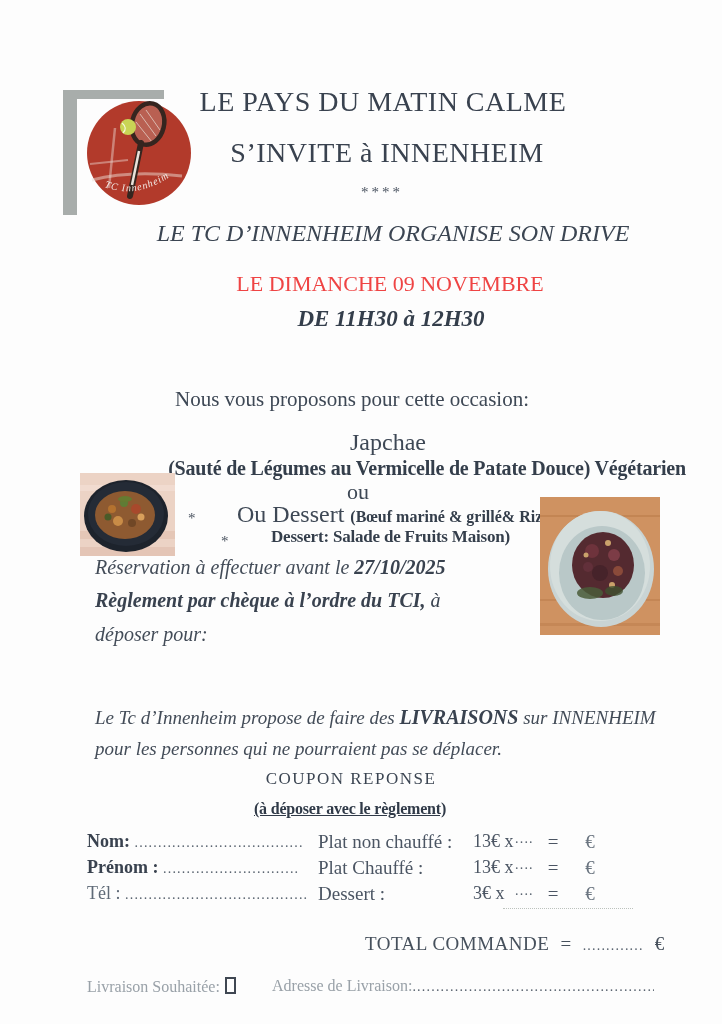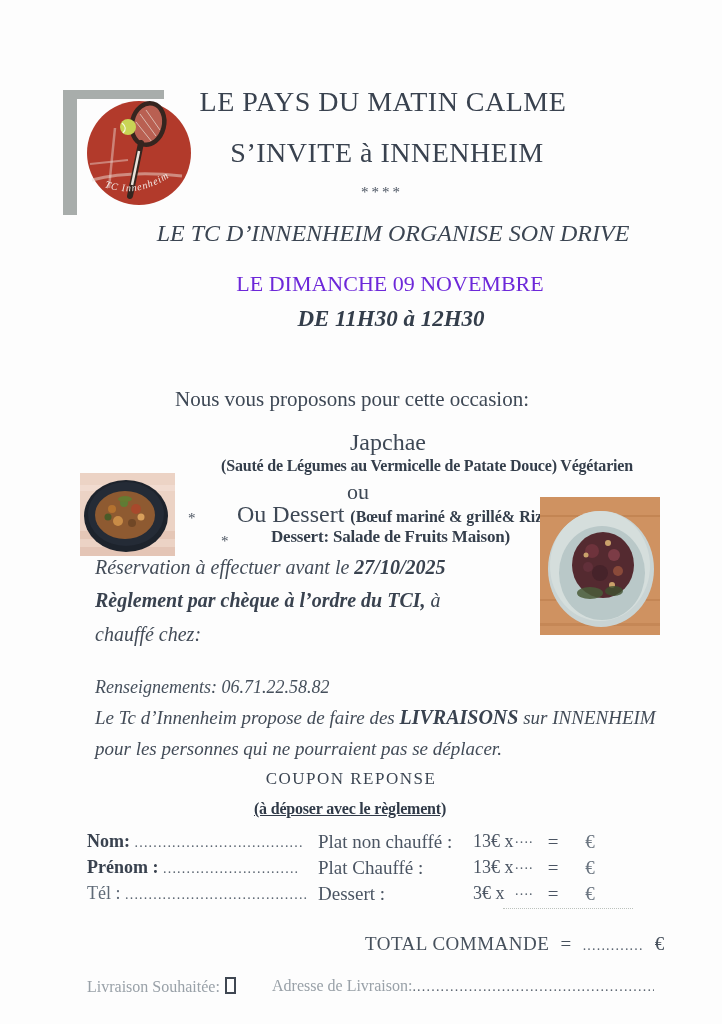--- a/index.html
+++ b/index.html
@@ -7,25 +7,25 @@
     position:relative; width:722px; height:1024px; margin:0 auto;
     background:#fdfdfd; overflow:hidden;
     font-family:"Liberation Serif", serif;
     color:#3e4855; line-height:1.12;
   }
   .c { position:absolute; left:50%; transform:translateX(-50%); white-space:nowrap; }
   .l { position:absolute; white-space:nowrap; }
   .t1    { font-size:28px; letter-spacing:.5px; color:#39424f; }
   .stars { font-size:15px; letter-spacing:3px; color:#4a5360; }
   .sub   { font-size:24px; font-style:italic; color:#3b4552; }
-  .date  { font-size:22px; color:#6d28d9; }
+  .date  { font-size:22px; color:#ef4444; }
   .time  { font-size:23px; font-weight:700; font-style:italic; color:#343e4b; }
   .intro { font-size:21px; }
   .dish1 { font-size:24px; }
-  .dish1d{ font-size:16px; font-weight:600; letter-spacing:-.2px; color:#343e4b; }
+  .dish1d{ font-size:20px; font-weight:600; letter-spacing:-.2px; color:#343e4b; }
   .orw   { font-size:22px; }
   .bullet{ font-size:15px; color:#4a5360; }
   .d2big { font-size:24px; }
   .d2small{ font-size:16px; font-weight:600; margin-left:6px; color:#343e4b; }
   .dessert{ font-size:17px; font-weight:600; letter-spacing:-.2px; color:#343e4b; }
   .resv  { font-size:20px; font-style:italic; color:#434c58; }
   .resv b{ font-weight:700; color:#39424f; }
   .pay   { font-size:20px; font-style:italic; font-weight:700; color:#39424f; }
   .pay .tail { font-weight:400; }
   .it20  { font-size:20px; font-style:italic; color:#434c58; }
@@ -134,22 +134,21 @@
     <ellipse cx="50" cy="96" rx="13" ry="6" fill="#4a5c38" opacity=".85"></ellipse>
     <ellipse cx="74" cy="94" rx="9" ry="5" fill="#3f512f" opacity=".8"></ellipse>
   </svg>
 
   <div class="l resv" style="left:95px; top:556px;">
     <span>Réservation à effectuer avant le </span><b>27/10/2025</b>
   </div>
   <div class="l pay" style="left:95px; top:589px;">
     <span>Règlement par chèque à l’ordre du TCI,</span><span class="tail"> à</span>
   </div>
-  <div class="l it20" style="left:95px; top:623px;">chauffé chez:</div>
-  <div class="l addr" style="left:95px; top:677px;">Renseignements: 06.71.22.58.82</div>
+  <div class="l it20" style="left:95px; top:623px;">déposer pour:</div>
   <div class="l deliv" style="left:95px; top:706px;">
     <span>Le Tc d’Innenheim propose de faire des </span><b>LIVRAISONS</b><span> sur INNENHEIM</span>
   </div>
   <div class="l deliv" style="left:95px; top:738px;font-style:italic;">pour  les personnes qui ne pourraient  pas se déplacer.</div>
 
   <div class="c ctitle" style="top:769px; margin-left:-10px;">COUPON REPONSE</div>
   <div class="c csub" style="top:800px; margin-left:-11px;text-decoration:underline;">(à déposer avec le règlement)</div>
 
   <div class="l nrow" style="left:87px; top:857px;">
     <span class="nlab-b">Prénom :</span>

